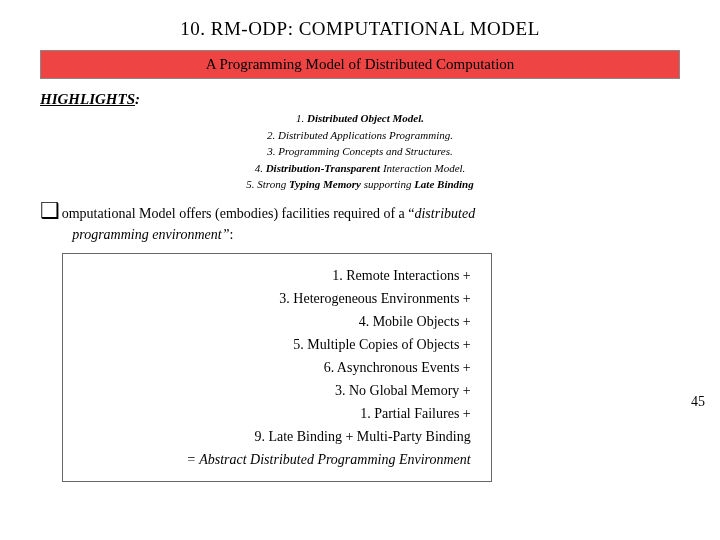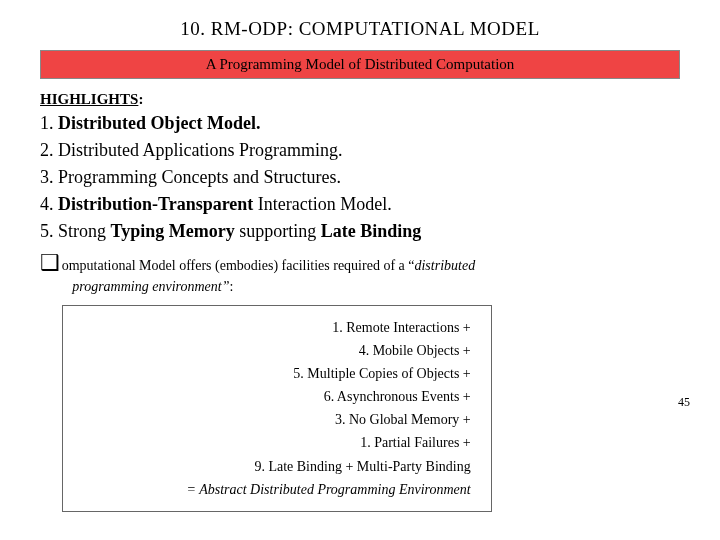--- a/index.html
+++ b/index.html
@@ -34,42 +34,44 @@
       border: 1px solid #888;
       background: #ef4444;
       text-align: center;
       padding: 5px 10px;
       font-size: 15px;
       margin-bottom: 12px;
     }
 
     .highlights-section {
       margin-bottom: 10px;
+      font-style: italic;
     }
 
     .highlights-title {
       font-size: 15px;
       text-decoration: underline;
       font-weight: bold;
       display: inline;
     }
 
     .highlights-colon {
       font-size: 15px;
       font-weight: bold;
     }
 
     .highlights-list {
       list-style: none;
       margin-top: 2px;
     }
 
     .highlights-list li {
-      font-size: 18px;
+      font-size: 11px;
       line-height: 1.5;
+      text-align: center;
     }
 
     .bullet-section {
       margin-top: 8px;
       display: flex;
       align-items: flex-start;
       gap: 0;
     }
 
     .bullet-char {
@@ -106,22 +108,22 @@
       line-height: 1.65;
     }
 
     .inner-list li.italic-line {
       font-style: italic;
     }
 
     .page-number {
       position: absolute;
       bottom: 14px;
-      right: 30px;
-      font-size: 12px;
+      right: 15px;
+      font-size: 14px;
     }
   </style>
 </head>
 <body>
 
 <div class="page">
 
   <div class="page-title">10. RM-ODP: COMPUTATIONAL MODEL</div>
 
   <div class="subtitle-box">A Programming Model of Distributed Computation</div>
@@ -137,20 +139,21 @@
     </ul>
   </div>
 
   <div class="bullet-section">
     <span class="bullet-char">❑</span>
     <div>
       <span class="bullet-text">omputational Model offers (embodies) facilities required of a “<em>distributed<br>&nbsp;&nbsp;&nbsp;programming environment”</em>:</span>
       <div class="inner-box">
         <ul class="inner-list">
           <li>1. Remote Interactions +</li>
+          <li>3. Heterogeneous Environments +</li>
           <li>4. Mobile Objects +</li>
           <li>5. Multiple Copies of Objects +</li>
           <li>6. Asynchronous Events +</li>
           <li>3. No Global Memory +</li>
           <li>1. Partial Failures +</li>
           <li>9. Late Binding + Multi-Party Binding</li>
           <li class="italic-line">= Abstract Distributed Programming Environment</li>
         </ul>
       </div>
     </div>

